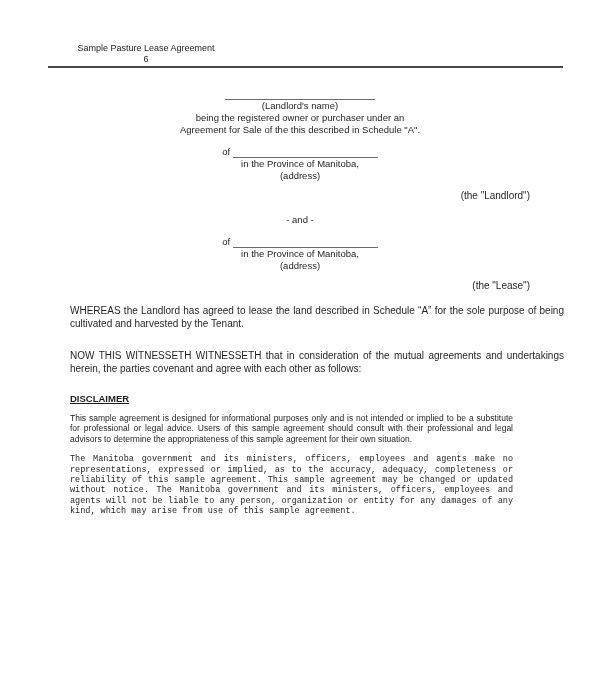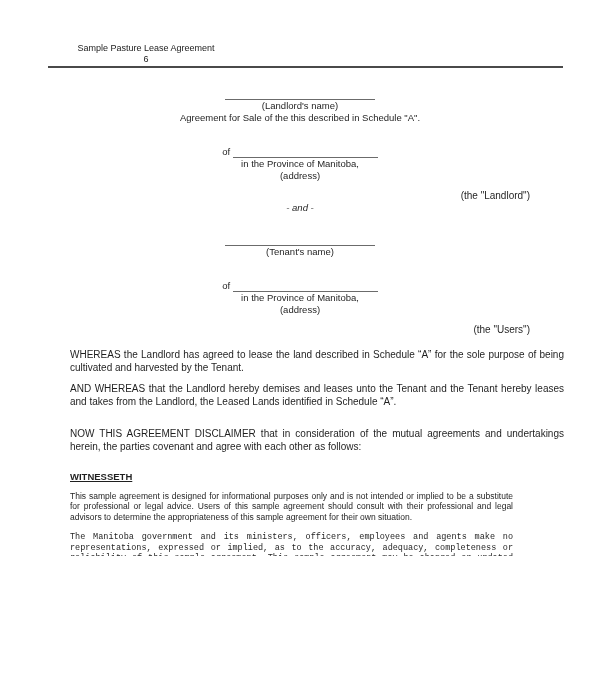--- a/index.html
+++ b/index.html
@@ -35,29 +35,29 @@
   .tenant-name-block { margin-top: 20px; }
   .blank-row { height: 12px; }
   .blank-line {
     display: inline-block;
     height: 10px;
     border-bottom: 1px solid #6b6b6b;
     vertical-align: bottom;
   }
   .w150 { width: 150px; }
   .w145 { width: 145px; }
-  .of-block { margin-top: 22px; }
+  .of-block { margin-top: 10px; }
   .designation {
     text-align: right;
     margin: 8px 70px 0 0;
     font-size: 10px;
     line-height: 12px;
   }
   .b { font-weight: normal; }
-  .and-row { margin-top: 0; font-style: italic; }
+  .and-row { margin-top: 12px; }
   .recital {
     margin: 12px 36px 0 70px;
     font-size: 10px;
     line-height: 13px;
     text-align: justify;
   }
   .recital.r2 { margin-top: 8px; }
   .recital.r3 { margin-top: 19px; }
   .disclaimer-heading {
     margin: 18px 70px 0 70px;
@@ -106,57 +106,53 @@
 
   <div class="doc-header">
     <div>Sample Pasture Lease Agreement</div>
     <div>6</div>
   </div>
   <div class="rule-top"></div>
 
   <div class="center-block landlord-name-block">
     <div class="blank-row"><span class="blank-line w150"></span></div>
     <div>(Landlord's name)</div>
+    <div>being the registered owner or purchaser under an</div>
     <div>Agreement for Sale of the this described in Schedule "A".</div>
   </div>
 
   <div class="center-block of-block">
     <div><span>of</span> <span class="blank-line w145"></span></div>
     <div>in the Province of Manitoba,</div>
     <div>(address)</div>
   </div>
 
   <div class="designation">
     <span>(the "</span><span class="b">Landlord</span><span>")</span>
   </div>
 
   <div class="center-block and-row">- and -</div>
 
-  <div class="center-block tenant-name-block">
-    <div class="blank-row"><span class="blank-line w150"></span></div>
-    <div>(Tenant's name)</div>
-  </div>
 
   <div class="center-block of-block">
     <div><span>of</span> <span class="blank-line w145"></span></div>
     <div>in the Province of Manitoba,</div>
     <div>(address)</div>
   </div>
 
   <div class="designation">
-    <span>(the "</span><span class="b">Users</span><span>")</span>
+    <span>(the "</span><span class="b">Lease</span><span>")</span>
   </div>
 
   <p class="recital r1"><span class="b">WHEREAS</span><span> the Landlord has agreed to lease the land described in Schedule “A” for the sole purpose of being cultivated and harvested by the Tenant.</span></p>
 
-  <p class="recital r2"><span class="b">AND WHEREAS</span><span> that the Landlord hereby demises and leases unto the Tenant and the Tenant hereby leases and takes from the Landlord, the Leased Lands identified in Schedule “A”.</span></p>
 
-  <p class="recital r3"><span class="b">NOW THIS AGREEMENT DISCLAIMER</span><span> that in consideration of the mutual agreements and undertakings herein, the parties covenant and agree with each other as follows:</span></p>
+  <p class="recital r3"><span class="b">NOW THIS WITNESSETH WITNESSETH</span><span> that in consideration of the mutual agreements and undertakings herein, the parties covenant and agree with each other as follows:</span></p>
 
-  <div class="disclaimer-heading">WITNESSETH</div>
+  <div class="disclaimer-heading">DISCLAIMER</div>
 
   <p class="disc-para p1">This sample agreement is designed for informational purposes only and is not intended or implied to be a substitute for professional or legal advice.  Users of this sample agreement should consult with their professional and legal advisors to determine the appropriateness of this sample agreement for their own situation.</p>
 
   <p class="disc-para p2">The Manitoba government and its ministers, officers, employees and agents make no representations, expressed or implied, as to the accuracy, adequacy, completeness or reliability of this sample agreement.  This sample agreement may be changed or updated without notice.  The Manitoba government and its ministers, officers, employees and agents will not be liable to any person, organization or entity for any damages of any kind, which may arise from use of this sample agreement.</p>
 
   <div class="footer">
     <div class="rule-bottom"></div>
     <div class="logo-row">
       <span class="logo-text">Manitoba</span>
       <svg class="bison" viewBox="0 0 64 40" xmlns="http://www.w3.org/2000/svg" aria-hidden="true">

